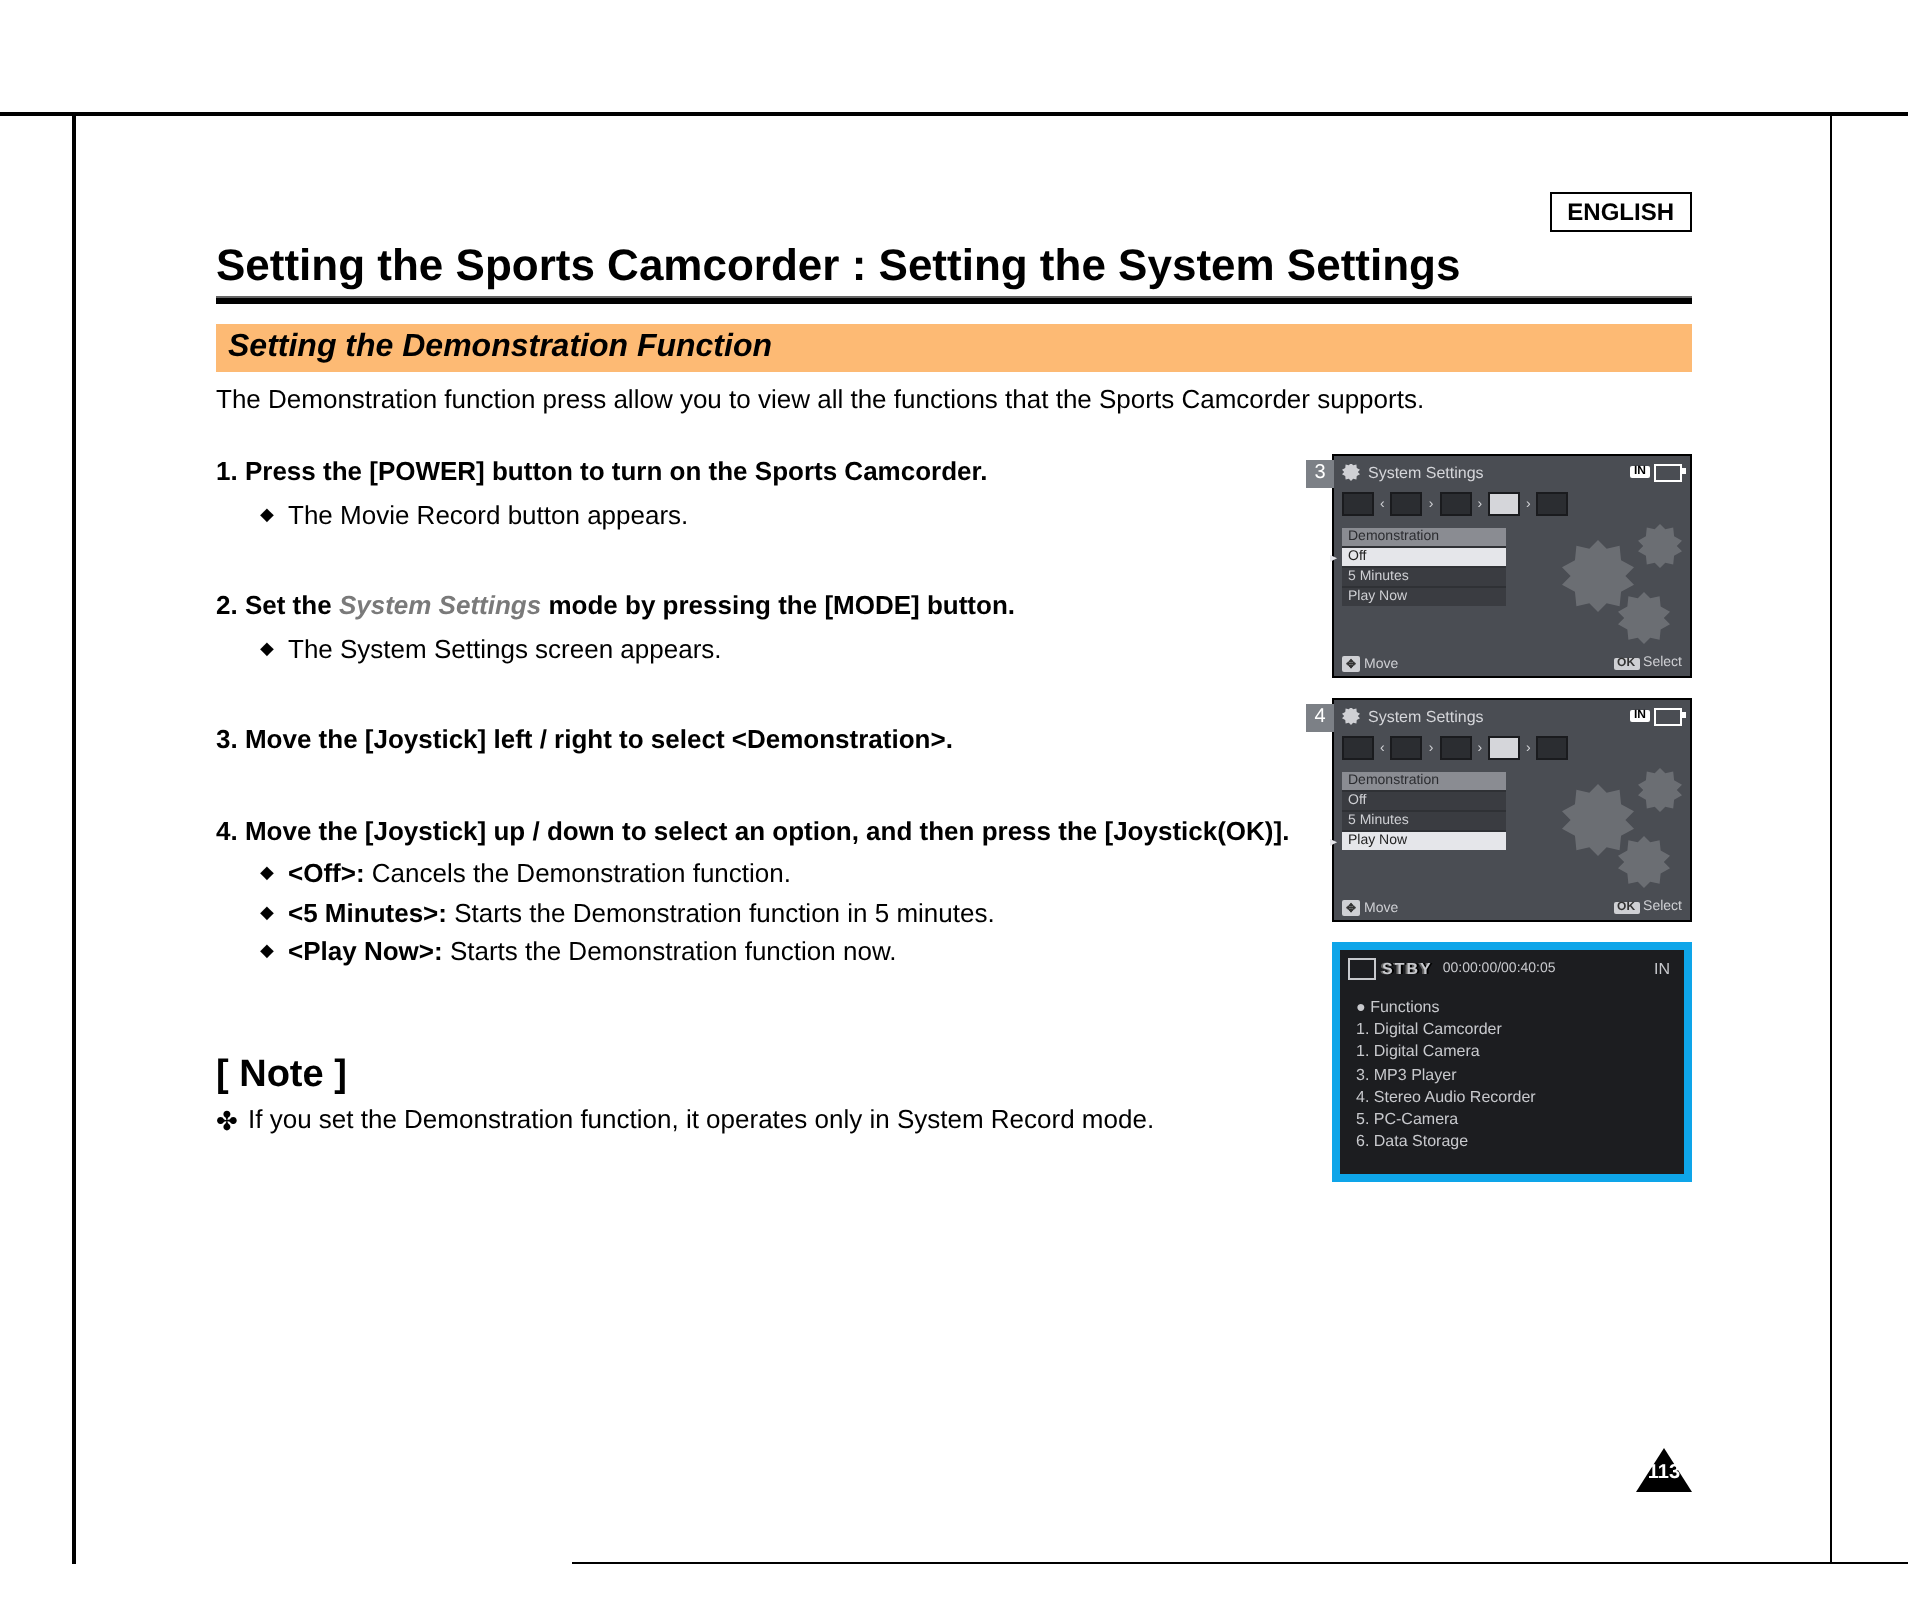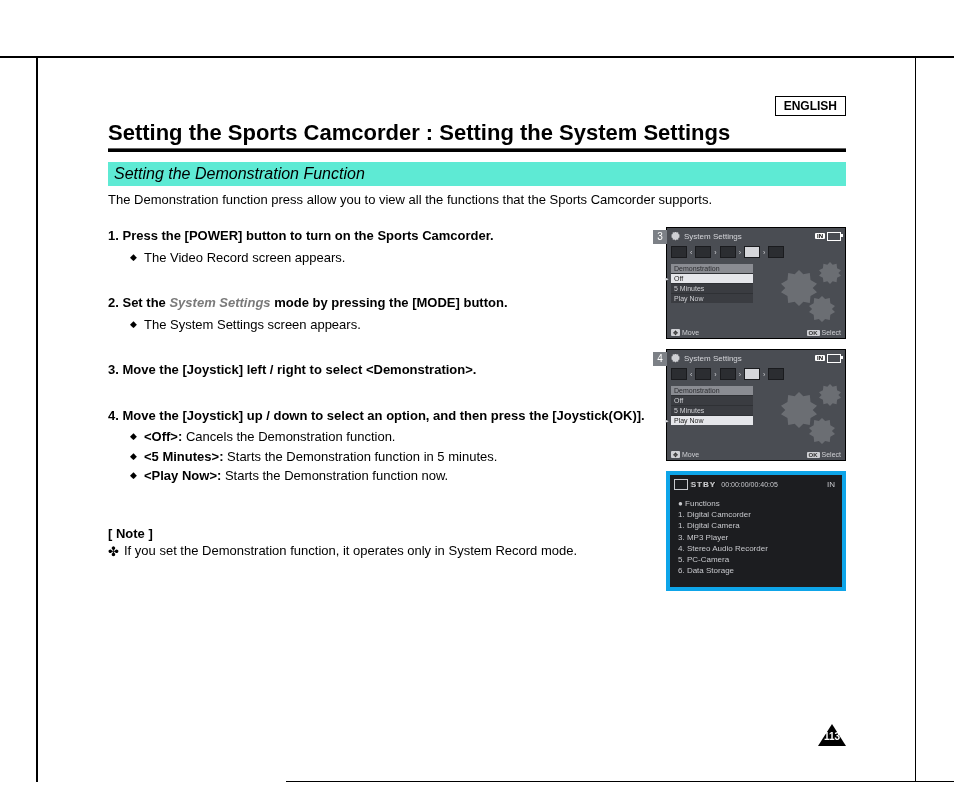--- a/index.html
+++ b/index.html
@@ -5,34 +5,34 @@
   html,body{margin:0;padding:0;background:#fff;font-family:Arial,Helvetica,sans-serif;color:#000}
   .page{width:954px;height:802px;position:relative;box-sizing:border-box}
   .crop-t{position:absolute;left:0;right:0;top:56px;height:2px;background:#000}
   .crop-l{position:absolute;top:56px;bottom:20px;left:36px;width:2px;background:#000}
   .crop-b{position:absolute;left:30%;right:0;bottom:20px;height:1px;background:#000}
   .crop-r{position:absolute;top:56px;bottom:20px;right:38px;width:1px;background:#000}
   .lang-box{position:absolute;top:96px;right:108px;border:1px solid #000;padding:2px 8px;font-size:12px;font-weight:bold}
   .content{position:absolute;left:108px;right:108px;top:120px}
   h1{font-family:Arial,Helvetica,sans-serif;font-size:22px;margin:0 0 2px 0;font-weight:bold}
   .rule{height:3px;background:#000;margin:0 0 10px 0;border-top:1px solid #666}
-  .subhead{background:#5eead4;font-style:italic;font-weight:normal;font-family:Arial,Helvetica,sans-serif;font-size:16px;padding:3px 6px;margin:0 0 6px 0}
+  .subhead{background:#fdba74;font-style:italic;font-weight:bold;font-family:Arial,Helvetica,sans-serif;font-size:16px;padding:3px 6px;margin:0 0 6px 0}
   .intro{font-size:13px;margin:0 0 20px 0}
   .main-cols{display:flex;gap:18px}
   .left{flex:1;font-size:13px;line-height:1.35}
   .right{width:180px;flex:none}
   ol.steps{list-style:none;padding:0;margin:0}
   ol.steps>li{margin:0 0 28px 0}
   .step-line{font-weight:bold}
   .step-num{font-weight:bold}
   .gray-i{color:#7a7a7a;font-style:italic;font-weight:bold}
   ul.sub{list-style:none;padding:0;margin:4px 0 0 22px}
   ul.sub>li{position:relative;padding-left:14px;margin:2px 0}
   ul.sub>li:before{content:"◆";position:absolute;left:0;top:2px;font-size:9px}
-  .note-h{font-weight:bold;font-size:13px;margin:40px 0 0 0}
+  .note-h{font-weight:bold;font-size:19px;margin:40px 0 0 0}
   .note-line{font-size:13px;position:relative;padding-left:16px}
   .note-line:before{content:"✤";position:absolute;left:0;top:1px}
   .screen{background:#4a4d53;border:1px solid #000;position:relative;height:110px;margin:0 0 10px 0;color:#cfd0d4;font-size:8px;font-family:Arial,sans-serif}
   .screen .titlebar{display:flex;align-items:center;gap:4px;height:16px;padding:0 4px;background:#4a4d53;color:#d5d6da}
   .screen .gear-sm{width:9px;height:9px;background:#cfd0d4;clip-path:polygon(50% 0,62% 12%,80% 8%,82% 28%,100% 38%,88% 50%,100% 62%,82% 72%,80% 92%,62% 88%,50% 100%,38% 88%,20% 92%,18% 72%,0 62%,12% 50%,0 38%,18% 28%,20% 8%,38% 12%)}
   .screen .title-t{font-size:8px}
   .screen .ind{margin-left:auto;display:flex;gap:2px;align-items:center}
   .screen .pill{background:#fff;color:#000;font-size:6px;padding:0 2px;border-radius:1px;font-weight:bold}
   .screen .batt{width:12px;height:7px;border:1px solid #fff;position:relative}
   .screen .batt:after{content:"";position:absolute;right:-3px;top:1px;width:2px;height:3px;background:#fff}
@@ -75,21 +75,21 @@
     <div class="rule"></div>
     <div class="subhead">Setting the Demonstration Function</div>
     <p class="intro">The Demonstration function press allow you to view all the functions that the Sports Camcorder supports.</p>
 
     <div class="main-cols">
       <div class="left">
         <ol class="steps">
           <li>
             <div class="step-line"><span class="step-num">1.</span> <span>Press the [POWER] button to turn on the Sports Camcorder.</span></div>
             <ul class="sub">
-                <li>The Video Record screen appears.</li>
+                <li>The Movie Record button appears.</li>
               </ul>
           </li>
           <li>
             <div class="step-line"><span class="step-num">2.</span> <span>Set the</span> <span class="gray-i">System Settings</span> <span>mode by pressing the [MODE] button.</span></div>
             <ul class="sub">
                 <li>The System Settings screen appears.</li>
               </ul>
           </li>
           <li>
             <div class="step-line"><span class="step-num">3.</span> <span>Move the [Joystick] left / right to select &lt;Demonstration&gt;.</span></div>

